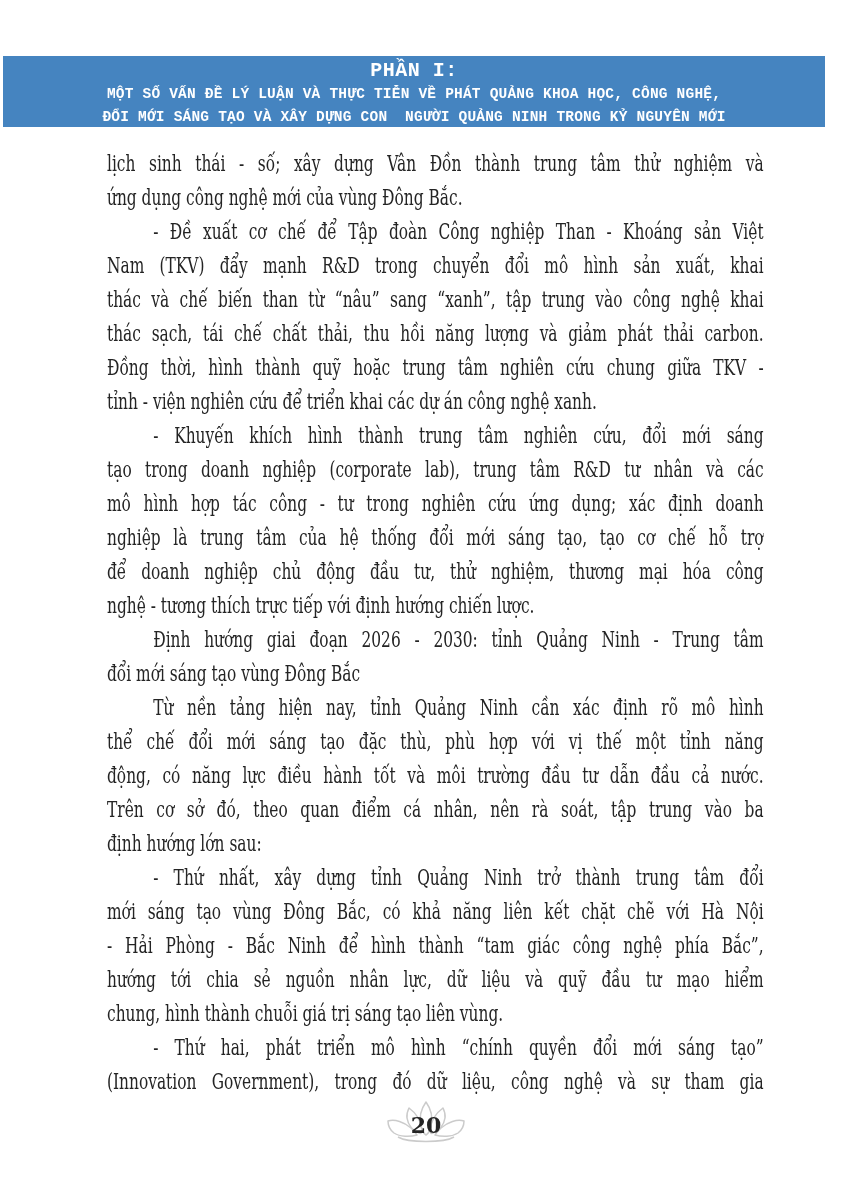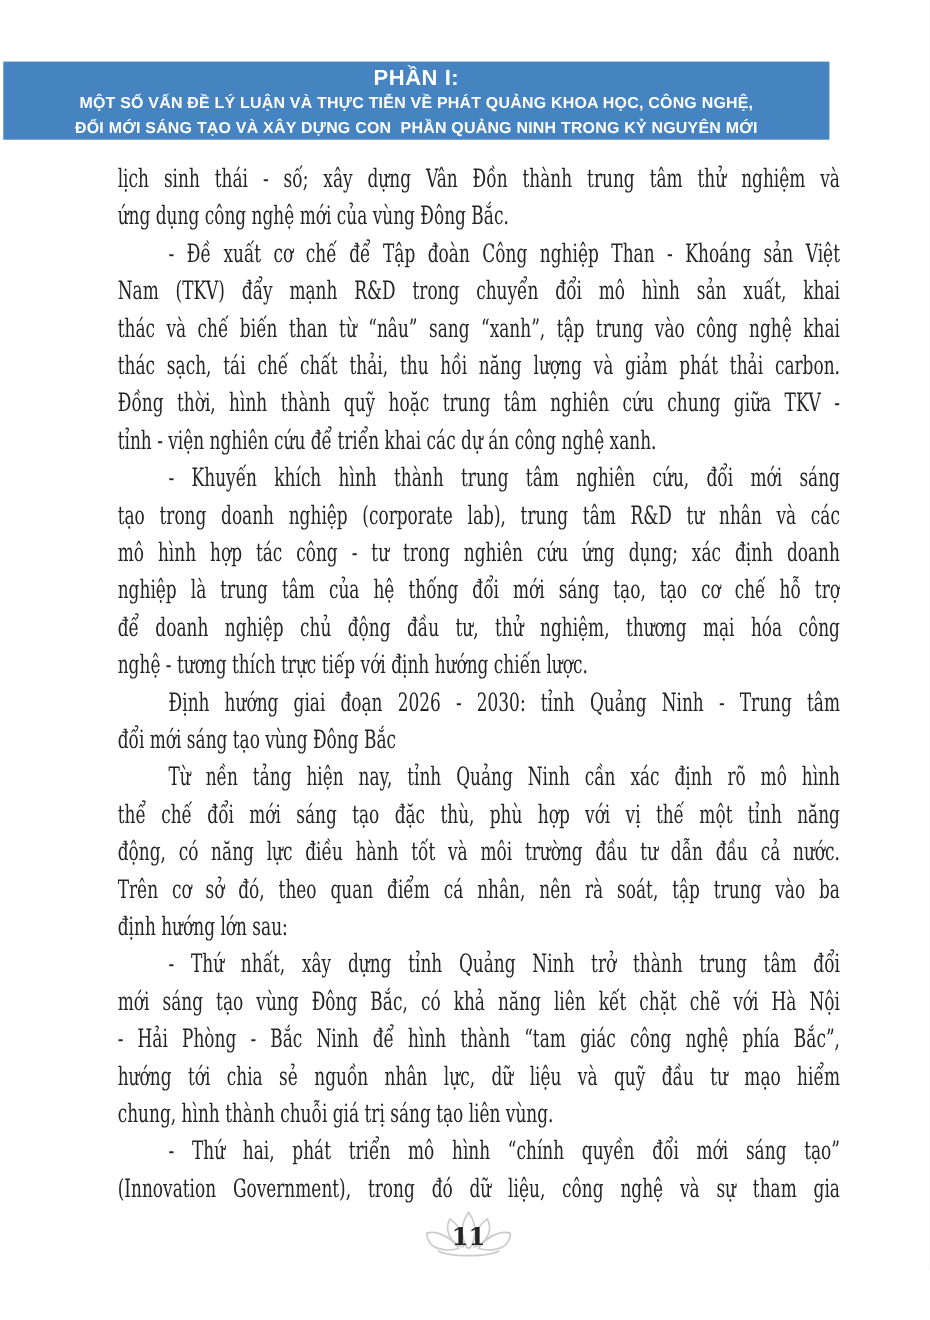--- a/index.html
+++ b/index.html
@@ -12,25 +12,25 @@
     position: relative;
     width: 845px; height: 1200px;
     background: var(--page-bg, #ffffff);
     overflow: hidden;
   }
 
   
   .banner {
     position: absolute;
     left: 3px; top: 56px;
-    width: 751px; height: 71px;
+    width: 822px; height: 71px;
     background: var(--band-color, #4584c0);
     text-align: center;
     color: var(--band-text, #ffffff);
-    font-family: Liberation Sans, sans-serif;
+    font-family: Liberation Mono, monospace;
     box-sizing: border-box;
     padding-top: 3px;
   }
   .banner .part-label {
     font-size: 20px;
     font-weight: 700;
     line-height: 24px;
     letter-spacing: 0.5px;
   }
   .banner .band-sub {
@@ -79,21 +79,21 @@
   }
 </style>
 </head>
 <body>
 
 <div class="page">
 
   <div class="banner">
     <div class="part-label">PHẦN I:</div>
     <div class="band-sub">MỘT SỐ VẤN ĐỀ LÝ LUẬN VÀ THỰC TIỄN VỀ PHÁT QUẢNG KHOA HỌC, CÔNG NGHỆ,</div>
-    <div class="band-sub">ĐỔI MỚI SÁNG TẠO VÀ XÂY DỰNG CON  PHẦN QUẢNG NINH TRONG KỶ NGUYÊN MỚI</div>
+    <div class="band-sub">ĐỔI MỚI SÁNG TẠO VÀ XÂY DỰNG CON  NGƯỜI QUẢNG NINH TRONG KỶ NGUYÊN MỚI</div>
   </div>
 
   <div class="body-text" id="body-lines">
       <div class="line">lịch sinh thái - số; xây dựng Vân Đồn thành trung tâm thử nghiệm và</div>
       <div class="line para-end">ứng dụng công nghệ mới của vùng Đông Bắc.</div>
       <div class="line indent">- Đề xuất cơ chế để Tập đoàn Công nghiệp Than - Khoáng sản Việt</div>
       <div class="line">Nam (TKV) đẩy mạnh R&amp;D trong chuyển đổi mô hình sản xuất, khai</div>
       <div class="line">thác và chế biến than từ “nâu” sang “xanh”, tập trung vào công nghệ khai</div>
       <div class="line">thác sạch, tái chế chất thải, thu hồi năng lượng và giảm phát thải carbon.</div>
       <div class="line">Đồng thời, hình thành quỹ hoặc trung tâm nghiên cứu chung giữa TKV -</div>
@@ -122,15 +122,15 @@
 
   <svg class="lotus" viewBox="0 0 96 52" fill="none" stroke="#cbcbcb" stroke-width="1.5" stroke-linejoin="round">
     <path d="M48 4 C53 11 55 20 53 28 C52 33 50 36 48 37 C46 36 44 33 43 28 C41 20 43 11 48 4 Z"></path>
     <path d="M31 10 C38 15 43 23 44 32 C44 35 43 36 41 35 C35 33 30 27 29 20 C28.5 16.5 29.5 13 31 10 Z"></path>
     <path d="M65 10 C58 15 53 23 52 32 C52 35 53 36 55 35 C61 33 66 27 67 20 C67.5 16.5 66.5 13 65 10 Z"></path>
     <path d="M10 23 C17 21 26 24 33 30 C36 33 38 35 39 37 C32 39 22 39 16 35 C12 32 10 27 10 23 Z"></path>
     <path d="M86 23 C79 21 70 24 63 30 C60 33 58 35 57 37 C64 39 74 39 80 35 C84 32 86 27 86 23 Z"></path>
     <path d="M20 39 C30 45 66 45 76 39"></path>
   </svg>
 
-  <div class="page-number">11</div>
+  <div class="page-number">20</div>
 
 </div>
 
 </body></html>

